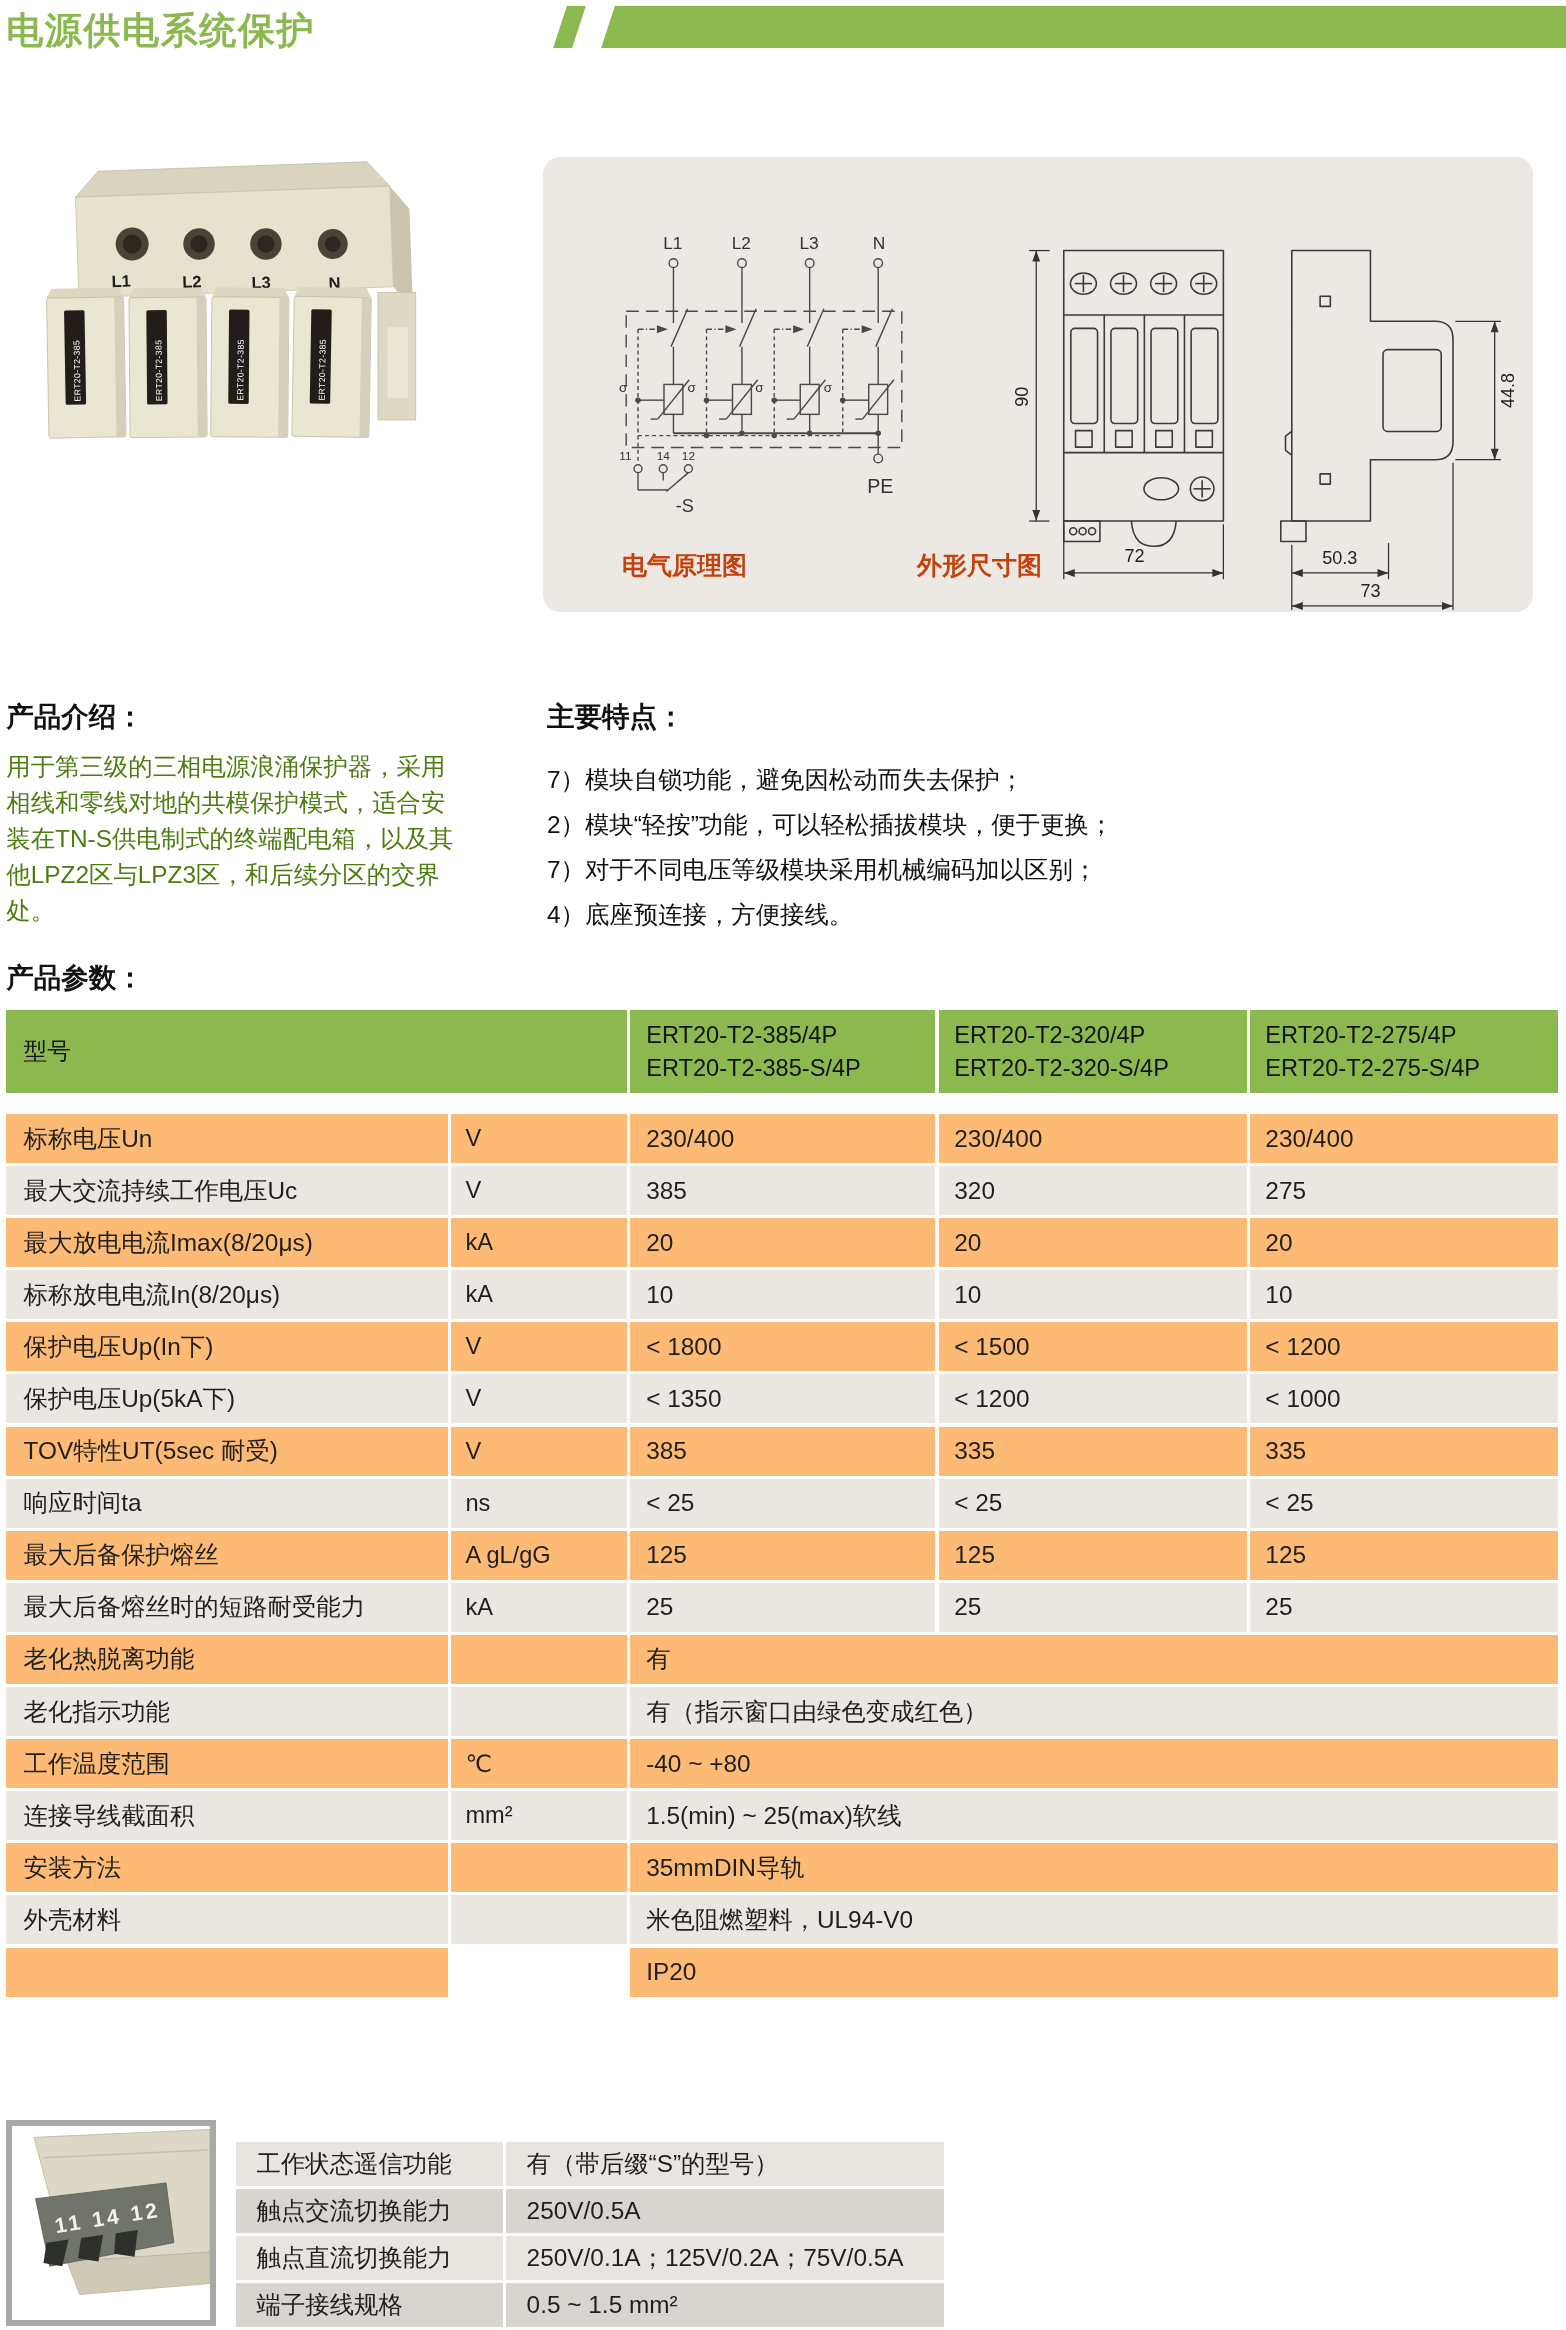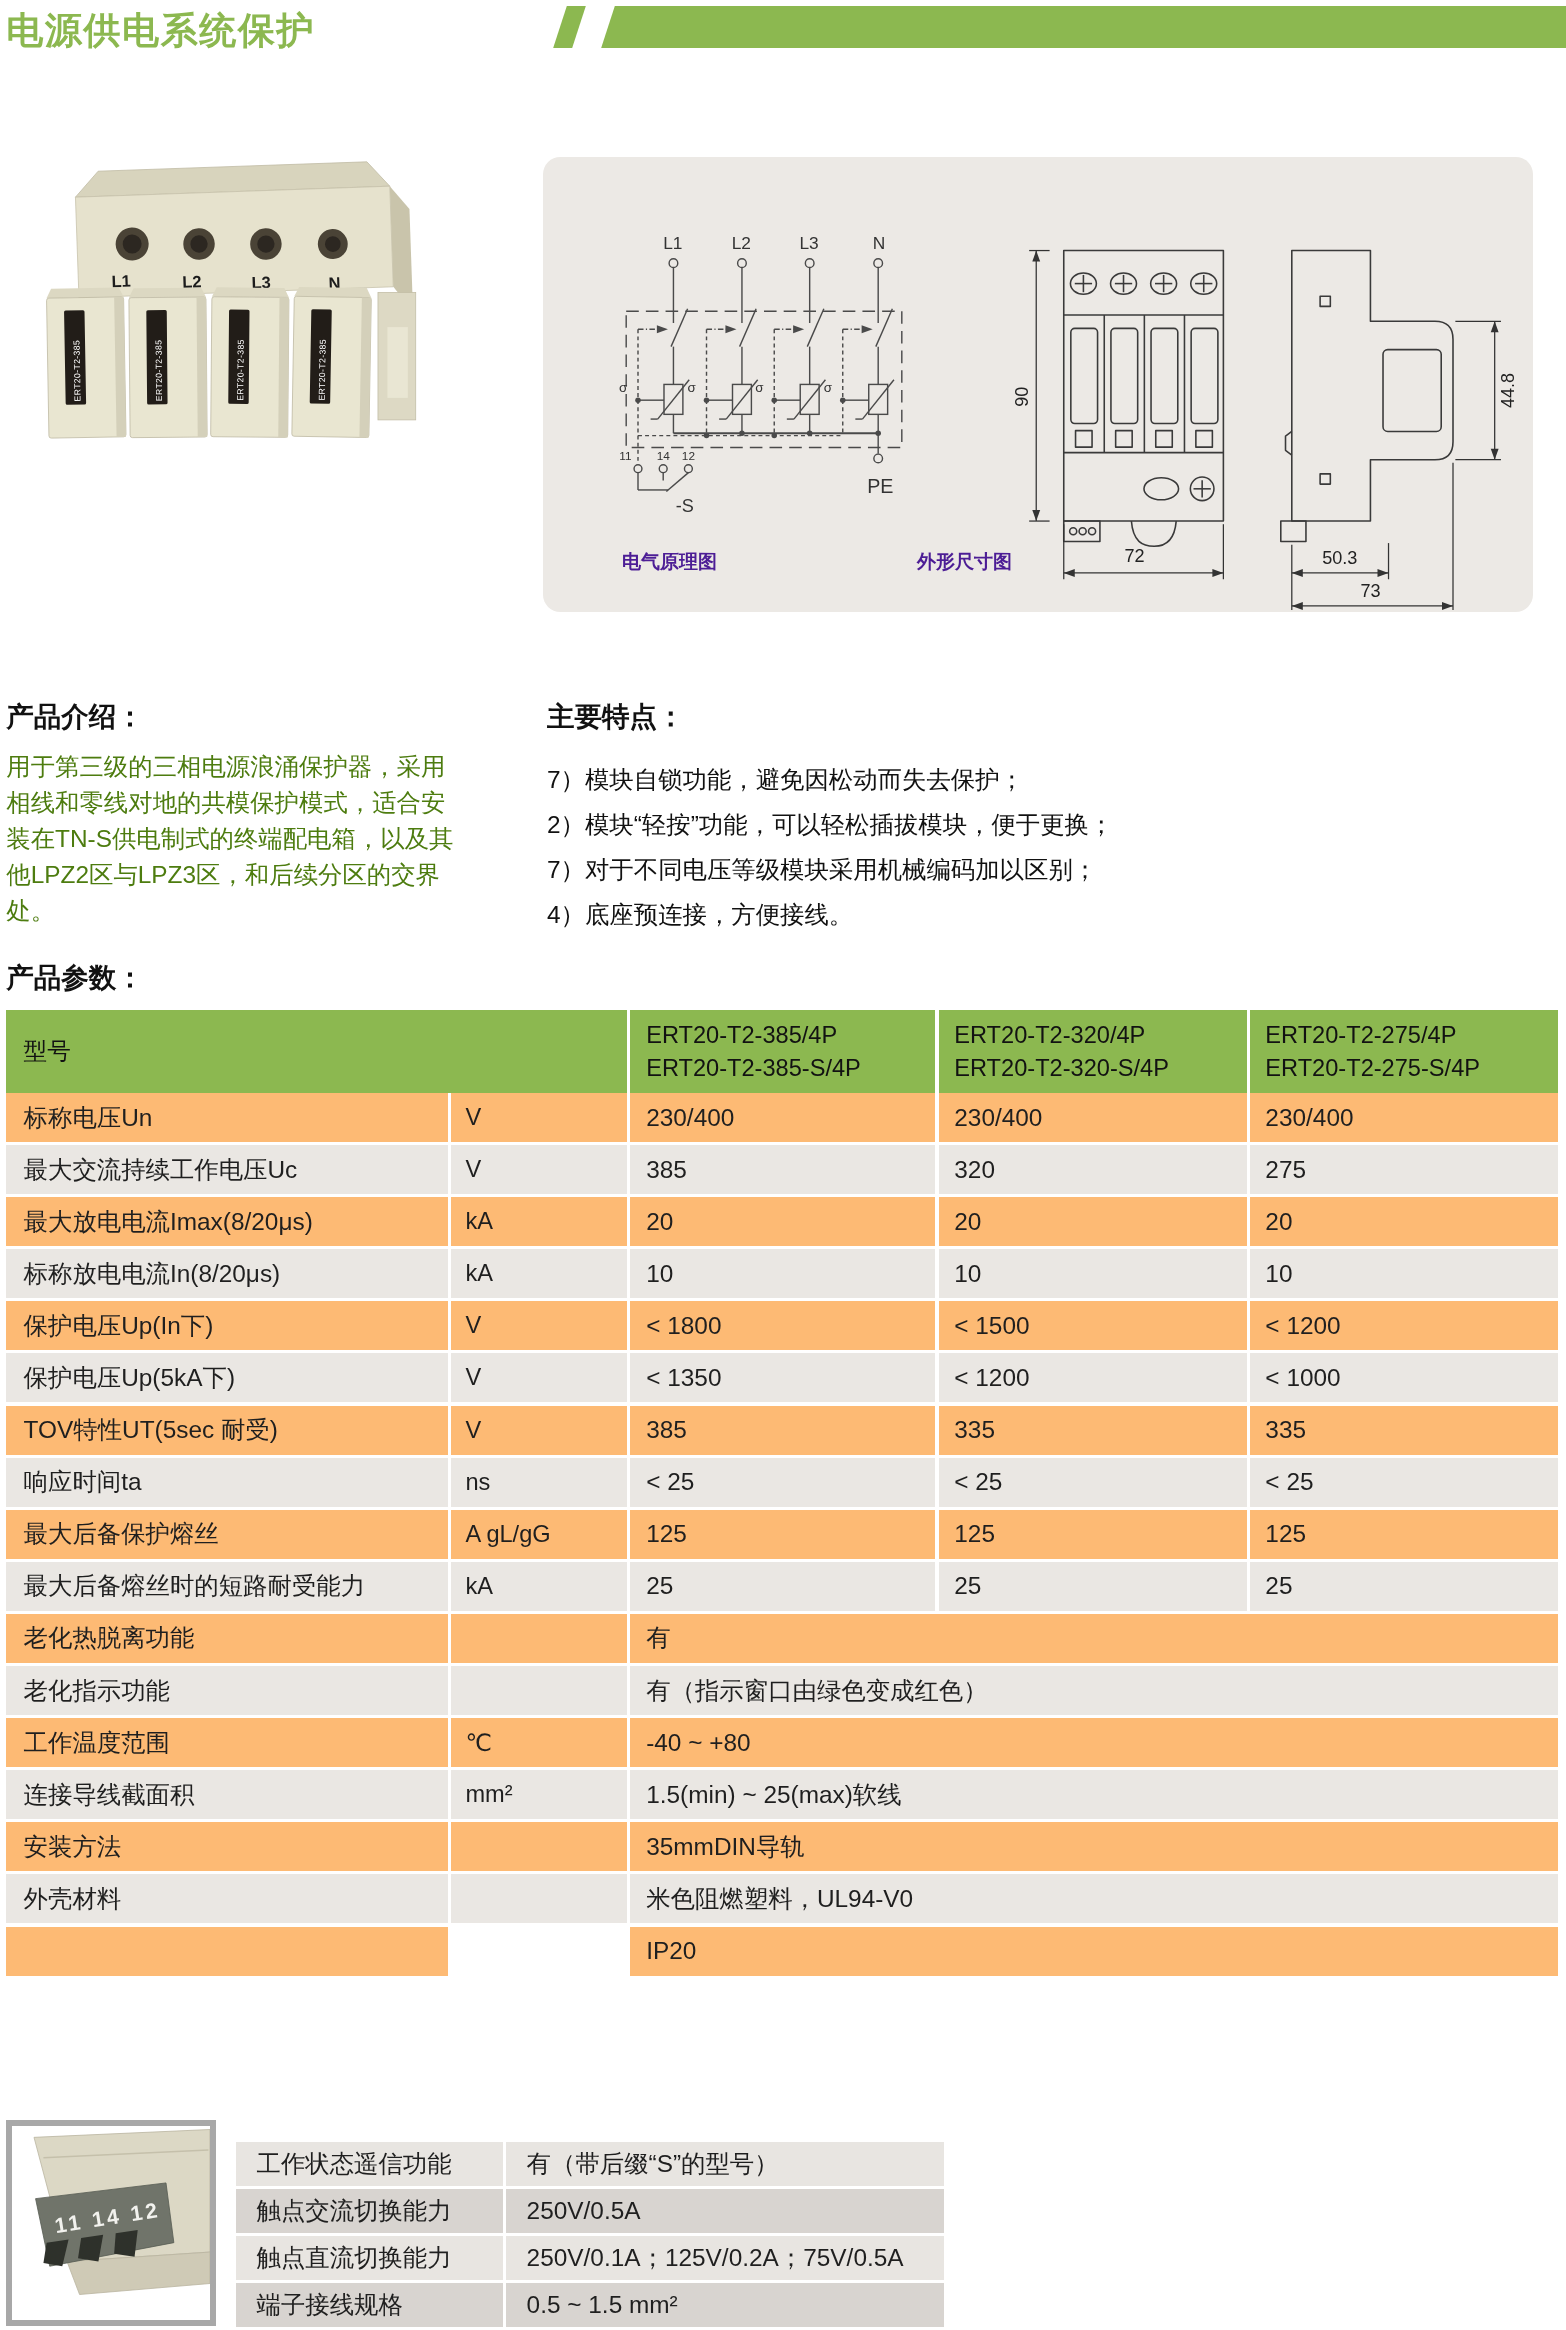--- a/index.html
+++ b/index.html
@@ -23,39 +23,39 @@
     left:608px;top:6.3px;width:992px;height:42px;background:#8CB850;
     transform:skewX(-18deg);
   }
 
   
   .diagram-panel{
     left:543px;top:157px;width:990px;height:455px;background:#ECE9E5;
     border-radius:17.3px;
   }
   .caption{
-    top:549px;font-size:19px;font-weight:bold;color:#4c1d95;white-space:nowrap;
+    top:549px;font-size:25px;font-weight:bold;color:#c2410c;white-space:nowrap;
   }
 
   
   .section-heading{font-size:27.5px;font-weight:bold;color:#111;white-space:nowrap;}
   .intro-text{
     left:6.3px;top:749px;width:543px;font-size:24.4px;line-height:36px;
     white-space:pre-line;color:#4d7c0f;
   }
   .feature-item{font-size:24.4px;line-height:45px;color:#111;white-space:nowrap;}
 
   
   .params-table{left:6.3px;top:1010px;width:1553px;}
   .grid-head,.grid-body{
     display:grid;
     grid-template-columns:442px 176px 305px 308px 308px;
     column-gap:3.1px;row-gap:3.1px;background:#ffffff;
   }
-  .grid-head{margin-bottom:0;}
+  .grid-head{margin-bottom:21px;}
   .hcell{
     background:#8CB850;height:83px;display:flex;align-items:center;
     font-size:23.6px;color:#121212;padding-left:17.3px;box-sizing:border-box;
     white-space:pre-line;line-height:33px;
   }
   .hcell.model-col{padding-left:15.7px;}
   .hcell.span2{grid-column:1 / 3;}
   .cell{
     height:49px;display:flex;align-items:center;font-size:24.4px;
     padding-left:17.3px;box-sizing:border-box;white-space:nowrap;

